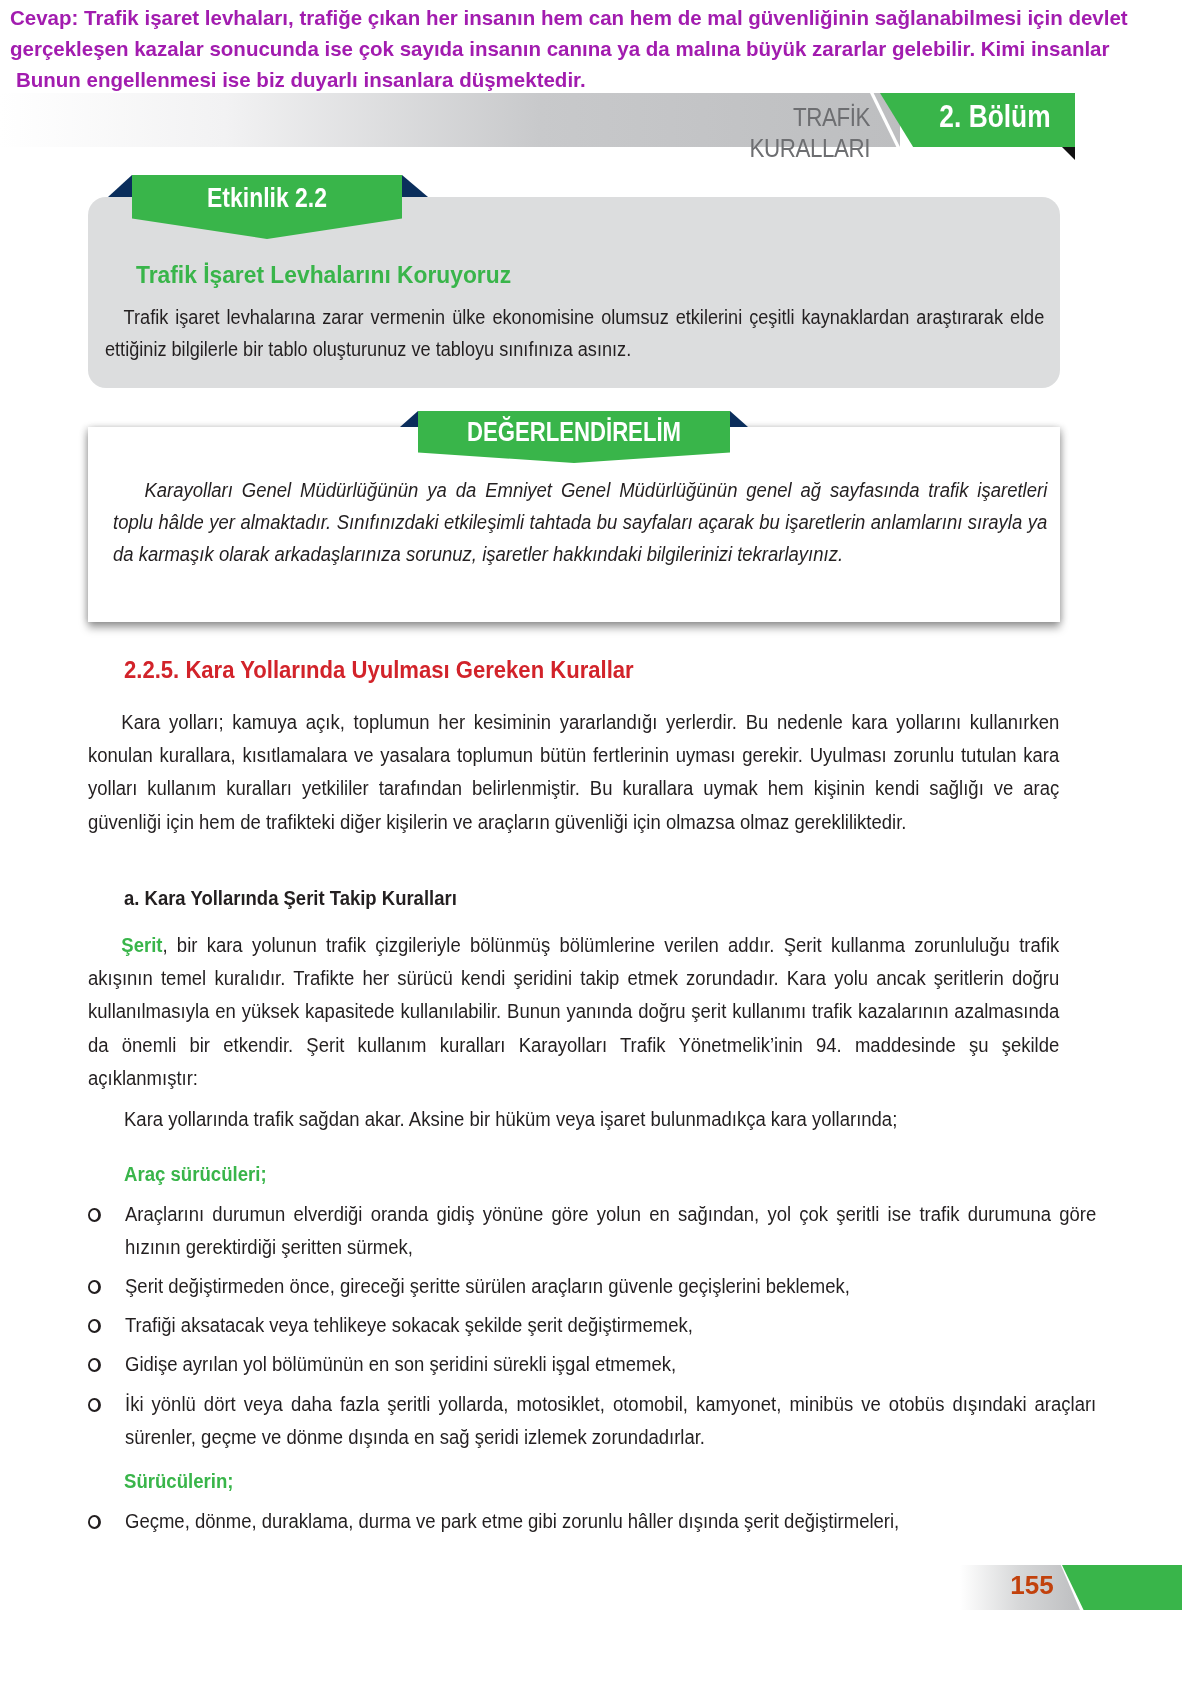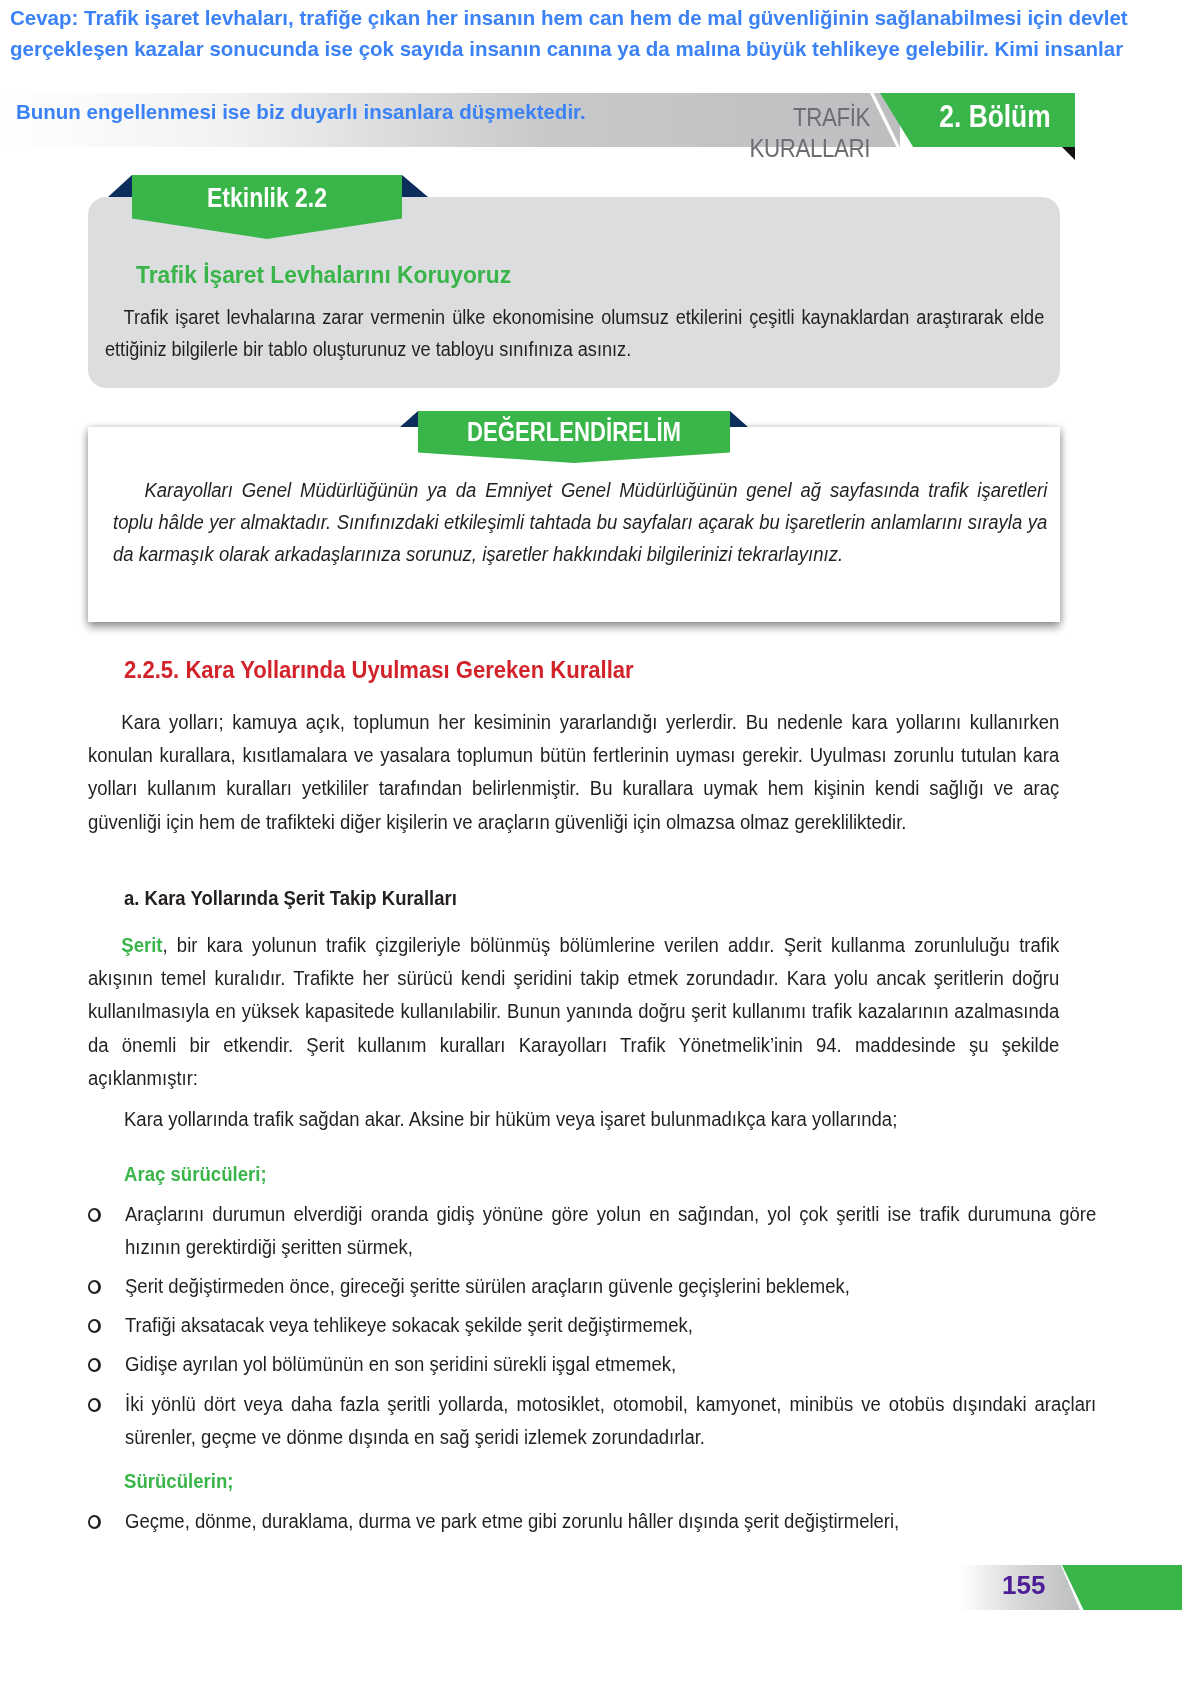--- a/index.html
+++ b/index.html
@@ -11,23 +11,23 @@
       background: linear-gradient(to right, #ffffff 0%, #f2f2f3 25%, #c8c9cb 60%, #bdbec0 100%); }
     .hdr-sep { left: 870px; top: 93px; width: 30px; height: 54px; background: #ffffff;
       clip-path: polygon(0 0, 12% 0, 100% 100%, 88% 100%); }
     .hdr-green { left: 880px; top: 93px; width: 195px; height: 54px; background: #39b54a;
       clip-path: polygon(0 0, 100% 0, 100% 100%, 17% 100%); }
     .hdr-tail2 { left: 1062px; top: 147px; width: 0; height: 0; border-top: 13px solid #111; border-left: 13px solid transparent; }
     .hdr-chapter { left: 660px; top: 102px; width: 210px; font-size: 26px; color: #6d6e71; letter-spacing: -0.5px; text-align: right; transform: scaleX(0.86); transform-origin: right center; }
     .hdr-section { left: 925px; top: 99px; width: 140px; font-size: 31px; font-weight: bold; color: #ffffff; text-align: center; transform: scaleX(0.85); transform-origin: center; }
 
     
-    .answer { left: 10px; top: 2px; width: 1170px; color: #3b82f6; font-weight: bold; font-size: 20.5px; line-height: 31px; z-index: 5; }
+    .answer { left: 10px; top: 2px; width: 1170px; color: #a21caf; font-weight: bold; font-size: 20.5px; line-height: 31px; z-index: 5; }
     .answer div { white-space: nowrap; }
-    .answer .ln5 { padding-left: 6px; margin-top: 32px; }
+    .answer .ln5 { padding-left: 6px; }
 
     
     .act-box { left: 88px; top: 197px; width: 972px; height: 191px; background: #dcddde; border-radius: 18px; }
     .act-navy-l { left: 108px; top: 175px; width: 0; height: 0; border-bottom: 22px solid #0b2e5c; border-left: 24px solid transparent; }
     .act-navy-r { left: 402px; top: 175px; width: 0; height: 0; border-bottom: 22px solid #0b2e5c; border-right: 26px solid transparent; }
     .act-tab { left: 132px; top: 175px; width: 270px; height: 64px; background: #39b54a;
       clip-path: polygon(0 0, 100% 0, 100% 68%, 50% 100%, 0 68%); }
     .act-tab-label { left: 132px; top: 183px; width: 270px; text-align: center; color: #fff; font-weight: bold; font-size: 27px; transform: scaleX(0.85); }
     .act-title { left: 136px; top: 261px; color: #39b54a; font-weight: bold; font-size: 24px; transform: scaleX(0.95); transform-origin: left center; white-space: nowrap; }
     .act-text { left: 105px; top: 301px; width: 940px; font-size: 19.5px; line-height: 32px; color: #231f20; text-align: justify; text-indent: 20px; transform: scaleX(0.93); transform-origin: left top; width: 1010px; }
@@ -63,35 +63,35 @@
     .b4 { top: 1348px; }
     .b5 { top: 1388px; }
     .b6 { top: 1505px; }
 
     
     .ftr-grey { left: 960px; top: 1565px; width: 120px; height: 45px;
       background: linear-gradient(to right, #ffffff 0%, #d6d7d8 50%, #bdbec0 100%);
       clip-path: polygon(0 0, 84% 0, 100% 100%, 0 100%); }
     .ftr-green { left: 1062px; top: 1565px; width: 120px; height: 45px; background: #39b54a;
       clip-path: polygon(0 0, 100% 0, 100% 100%, 18% 100%); }
-    .ftr-num { left: 1002px; top: 1570px; width: 60px; font-weight: bold; font-size: 26px; color: #4c1d95; }
+    .ftr-num { left: 1002px; top: 1570px; width: 60px; text-align: center; font-weight: bold; font-size: 26px; color: #c2410c; }
   </style>
 </head>
 <body>
 
 <div class="abs hdr-grey"></div>
 <div class="abs hdr-green"></div>
 <div class="abs hdr-sep"></div>
 <div class="abs hdr-tail2"></div>
 <div class="abs hdr-chapter">TRAFİK KURALLARI</div>
 <div class="abs hdr-section">2. Bölüm</div>
 
 <div class="abs answer">
   <div>Cevap: Trafik işaret levhaları, trafiğe çıkan her insanın hem can hem de mal güvenliğinin sağlanabilmesi için devlet</div>
-  <div>gerçekleşen kazalar sonucunda ise çok sayıda insanın canına ya da malına büyük tehlikeye gelebilir. Kimi insanlar</div>
+  <div>gerçekleşen kazalar sonucunda ise çok sayıda insanın canına ya da malına büyük zararlar gelebilir. Kimi insanlar</div>
   <div class="ln5">Bunun engellenmesi ise biz duyarlı insanlara düşmektedir.</div>
 </div>
 
 <div class="abs act-box"></div>
 <div class="abs act-navy-l"></div>
 <div class="abs act-navy-r"></div>
 <div class="abs act-tab"></div>
 <div class="abs act-tab-label">Etkinlik 2.2</div>
 <div class="abs act-title">Trafik İşaret Levhalarını Koruyoruz</div>
 <div class="abs act-text">Trafik işaret levhalarına zarar vermenin ülke ekonomisine olumsuz etkilerini çeşitli kaynaklardan araştırarak elde ettiğiniz bilgilerle bir tablo oluşturunuz ve tabloyu sınıfınıza asınız.</div>

